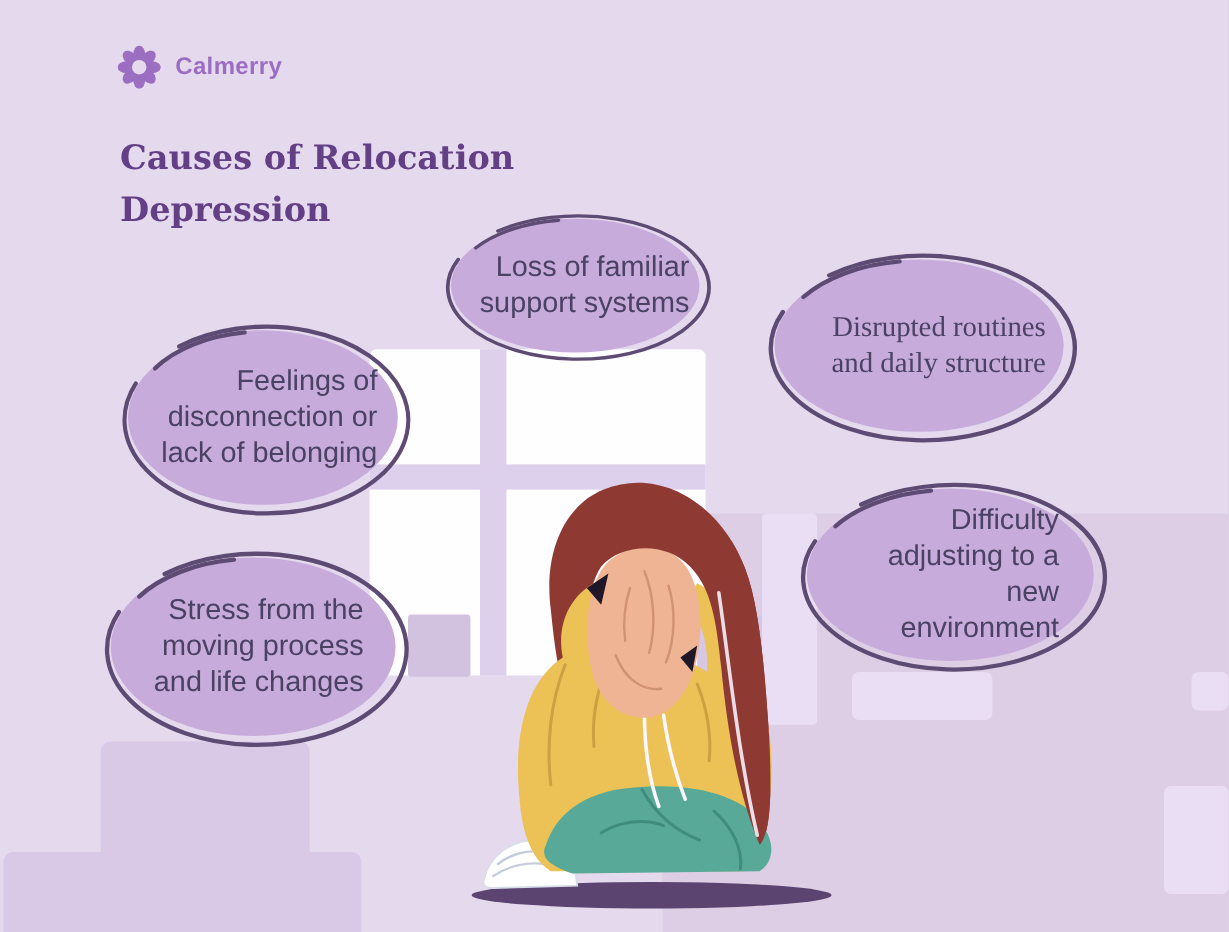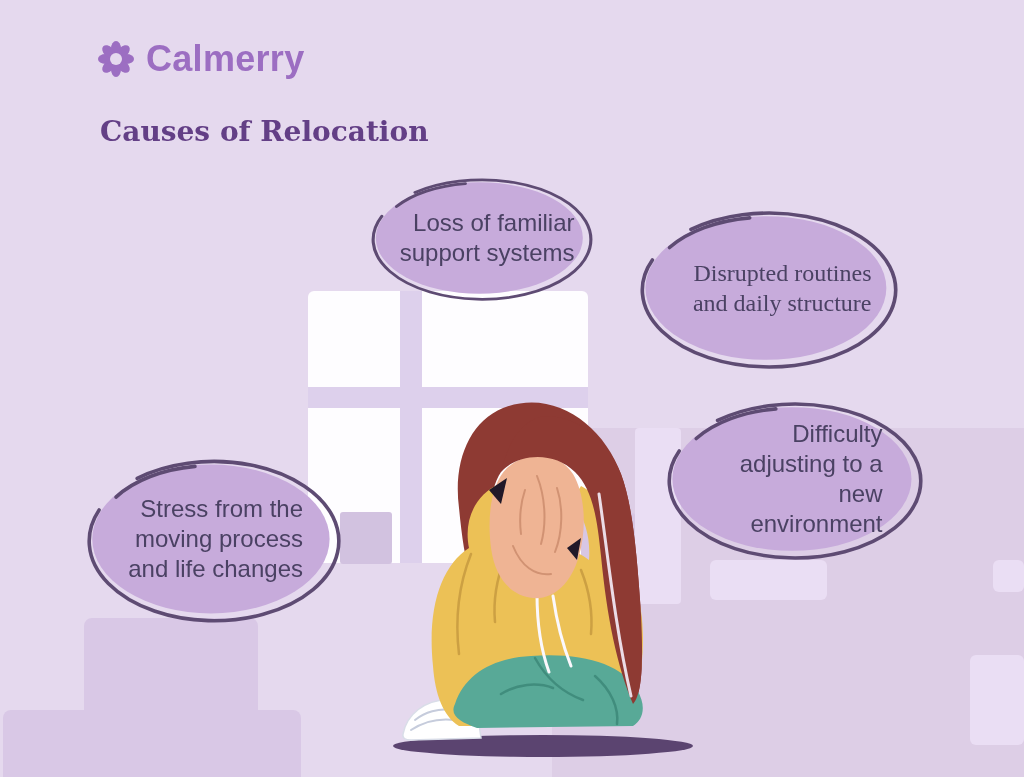--- a/index.html
+++ b/index.html
@@ -24,21 +24,21 @@
   .sill{left:340px;top:512px;width:52px;height:52px;background:#d2c2e0;border-radius:3px;}
   .wall-step{left:581px;top:513px;width:54px;height:50px;background:#d8c7e4;border-radius:3px;}
   .box-a{left:84px;top:618px;width:174px;height:160px;background:var(--bg-shape);border-radius:8px 8px 0 0;}
   .box-b{left:3px;top:710px;width:298px;height:68px;background:var(--bg-shape);border-radius:8px 8px 0 0;}
   .lite-1{left:710px;top:560px;width:117px;height:40px;background:var(--bg-light);border-radius:6px;}
   .lite-2{left:993px;top:560px;width:31px;height:32px;background:var(--bg-light);border-radius:6px;}
   .lite-3{left:970px;top:655px;width:54px;height:90px;background:var(--bg-light);border-radius:6px;}
 
   
   .logo-row{left:98px;top:38px;display:flex;align-items:center;gap:12px;z-index:6;}
-  .wordmark{font-size:36px;font-weight:700;color:var(--brand);letter-spacing:.3px;}
+  .wordmark{font-size:20px;font-weight:700;color:var(--brand);letter-spacing:.3px;}
   .page-title{left:100px;top:110px;z-index:6;font-family:"DejaVu Serif","Liberation Serif",serif;
     font-weight:700;font-size:28px;line-height:43px;color:var(--title);}
   .page-title span{display:block;}
 
   
   .bubble{z-index:5;display:flex;align-items:center;justify-content:center;}
   .bubble svg{position:absolute;inset:0;width:100%;height:100%;}
   .bubble-label{position:relative;z-index:1;text-align:right;color:var(--bubble-text);
     font-size:24px;line-height:30px;font-weight:500;}
   .b1{left:366px;top:172px;width:232px;height:132px;}
@@ -138,20 +138,28 @@
 
   <div class="abs bubble b2">
     <svg viewBox="0 0 260 168" preserveAspectRatio="none" aria-hidden="true">
       <ellipse class="bubble-fill" cx="127" cy="84" rx="116" ry="71"></ellipse>
       <path class="bubble-line" d="M54.9 26.1 A122 76 0 1 1 17.7 56.3"></path>
       <path class="bubble-line" d="M34.2 44.0 A112 68 0 0 1 111.4 14.7"></path>
     </svg>
     <div class="bubble-label">Disrupted routines and daily structure</div>
   </div>
 
+  <div class="abs bubble b3">
+    <svg viewBox="0 0 260 168" preserveAspectRatio="none" aria-hidden="true">
+      <ellipse class="bubble-fill" cx="127" cy="84" rx="116" ry="71"></ellipse>
+      <path class="bubble-line" d="M54.9 26.1 A122 76 0 1 1 17.7 56.3"></path>
+      <path class="bubble-line" d="M34.2 44.0 A112 68 0 0 1 111.4 14.7"></path>
+    </svg>
+    <div class="bubble-label">Feelings of disconnection or lack of belonging</div>
+  </div>
 
   <div class="abs bubble b4">
     <svg viewBox="0 0 260 168" preserveAspectRatio="none" aria-hidden="true">
       <ellipse class="bubble-fill" cx="127" cy="84" rx="116" ry="71"></ellipse>
       <path class="bubble-line" d="M54.9 26.1 A122 76 0 1 1 17.7 56.3"></path>
       <path class="bubble-line" d="M34.2 44.0 A112 68 0 0 1 111.4 14.7"></path>
     </svg>
     <div class="bubble-label">Difficulty adjusting to a new environment</div>
   </div>
 
@@ -174,15 +182,16 @@
       <ellipse class="petal" cx="10.58" cy="25.42" rx="5" ry="7.5" transform="rotate(45 10.58 25.42)"></ellipse>
       <ellipse class="petal" cx="7.5" cy="18" rx="5" ry="7.5" transform="rotate(90 7.5 18)"></ellipse>
       <ellipse class="petal" cx="10.58" cy="10.58" rx="5" ry="7.5" transform="rotate(135 10.58 10.58)"></ellipse>
       <circle class="petal-hole" cx="18" cy="18" r="6"></circle>
     </svg>
     <span class="wordmark">Calmerry</span>
   </div>
 
   <h1 class="abs page-title">
     <span>Causes of Relocation</span>
+    <span>Depression</span>
   </h1>
 
 </div>
 
 </body></html>

